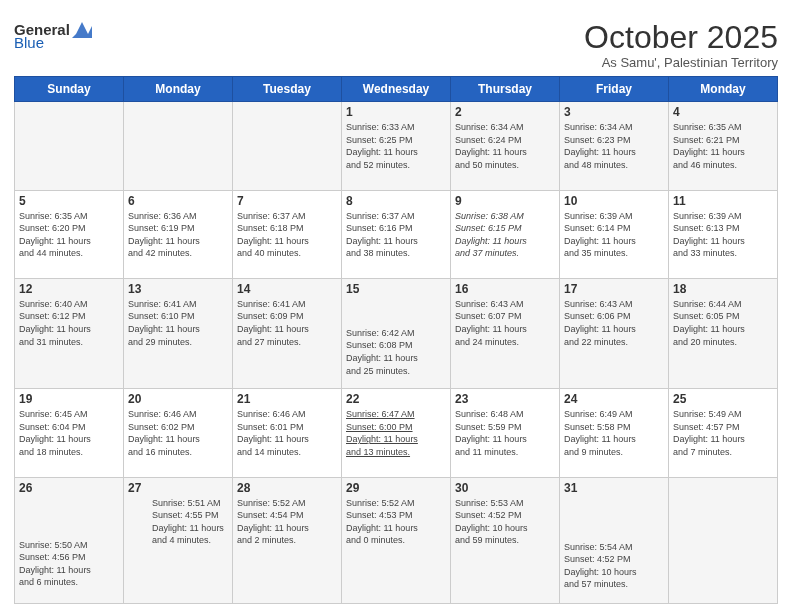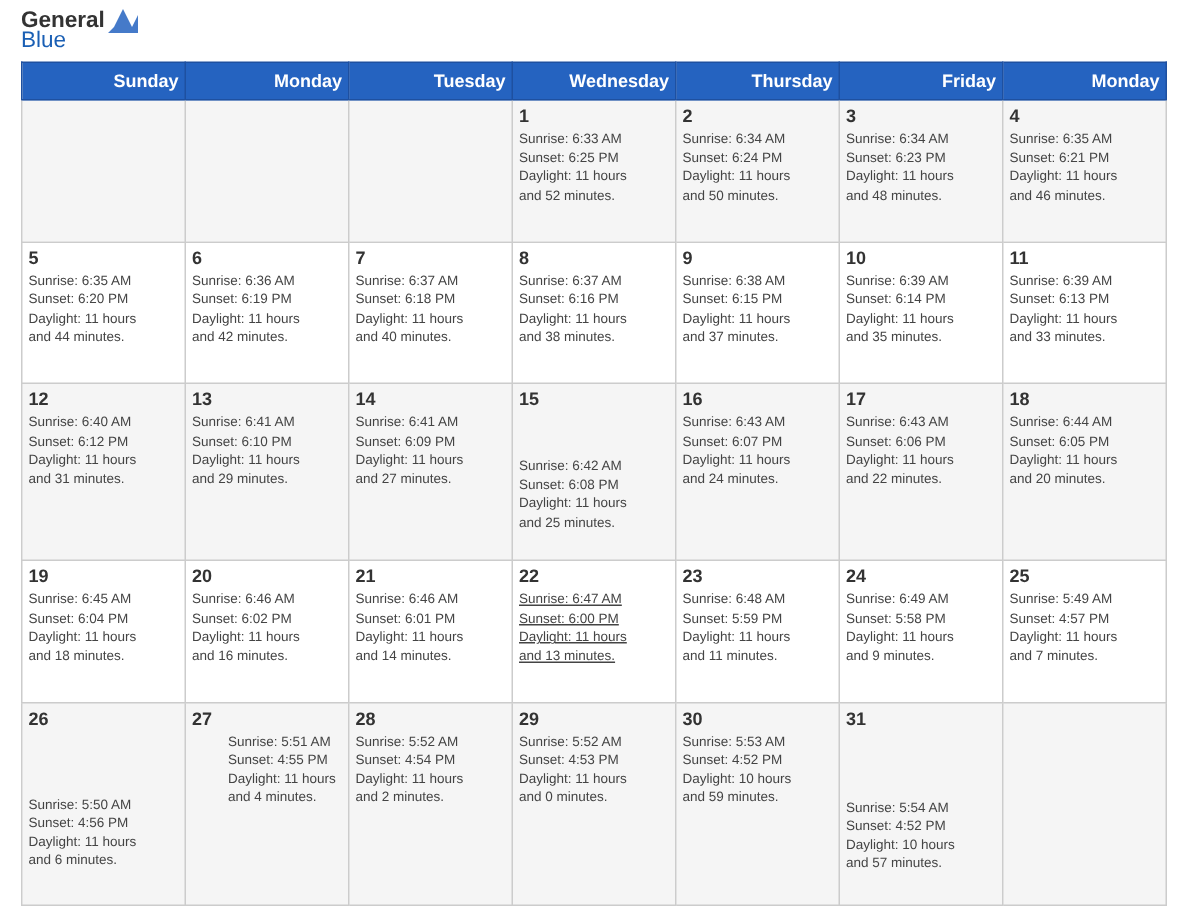--- a/index.html
+++ b/index.html
@@ -6,21 +6,21 @@
     body {
       font-family: Arial, sans-serif;
       background: #fff;
       width: 792px;
       height: 612px;
       overflow: hidden;
     }
     .page {
       width: 792px;
       height: 612px;
-      padding: 4px 14px 8px;
+      padding: 20px 14px 8px;
       display: flex;
       flex-direction: column;
     }
     .header {
       display: flex;
       justify-content: space-between;
       align-items: flex-start;
       margin-bottom: 6px;
     }
     .logo {
@@ -57,21 +57,21 @@
       border-collapse: collapse;
       width: 100%;
       table-layout: fixed;
     }
     .calendar thead th {
       background: #2563c0;
       color: #fff;
       font-size: 12px;
       font-weight: bold;
       padding: 5px 4px;
-      text-align: right;
+      text-align: center;
       border: 1px solid #1e50a0;
     }
     .calendar tbody td {
       border: 1px solid #ccc;
       vertical-align: top;
       padding: 3px 4px;
       font-size: 9.5px;
       color: #333;
       height: 82px;
     }
@@ -105,20 +105,24 @@
     <div class="logo">
       <div style="display:flex;flex-direction:column;align-items:flex-start;">
         <div style="display:flex;align-items:center;">
           <span class="logo-text-general">General</span>
           <svg width="20" height="18" viewBox="0 0 20 18" style="margin-left:2px;">
             <polygon points="4,14 10,2 16,14 20,6 20,18 0,18" fill="#2563c0" opacity="0.85"></polygon>
           </svg>
         </div>
         <span class="logo-text-blue" style="margin-top:-4px;">Blue</span>
       </div>
+    </div>
+    <div class="title-area">
+      <div class="month-title">October 2025</div>
+      <div class="location">As Samu', Palestinian Territory</div>
     </div>
   </div>
 
   <table class="calendar">
     <thead>
       <tr>
         <th>Sunday</th>
         <th>Monday</th>
         <th>Tuesday</th>
         <th>Wednesday</th>
@@ -185,21 +189,21 @@
           </td>
           <td>
             <span class="day-number">8</span>
             <div class="day-info" style="white-space: pre-line;">Sunrise: 6:37 AM
 Sunset: 6:16 PM
 Daylight: 11 hours
 and 38 minutes.</div>
           </td>
           <td>
             <span class="day-number">9</span>
-            <div class="day-info" style="white-space: pre-line;">Sunrise: 6:38 AM
+            <div class="day-info" style="white-space: pre-line; font-style: italic;">Sunrise: 6:38 AM
 Sunset: 6:15 PM
 Daylight: 11 hours
 and 37 minutes.</div>
           </td>
           <td>
             <span class="day-number">10</span>
             <div class="day-info" style="white-space: pre-line;">Sunrise: 6:39 AM
 Sunset: 6:14 PM
 Daylight: 11 hours
 and 35 minutes.</div>

